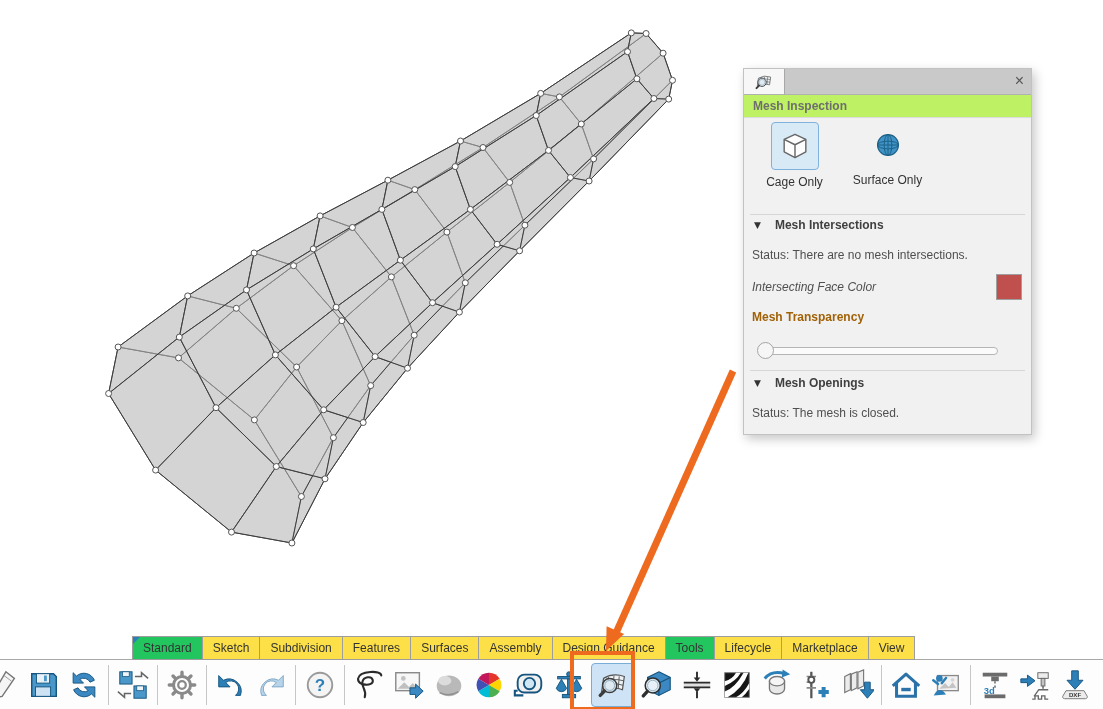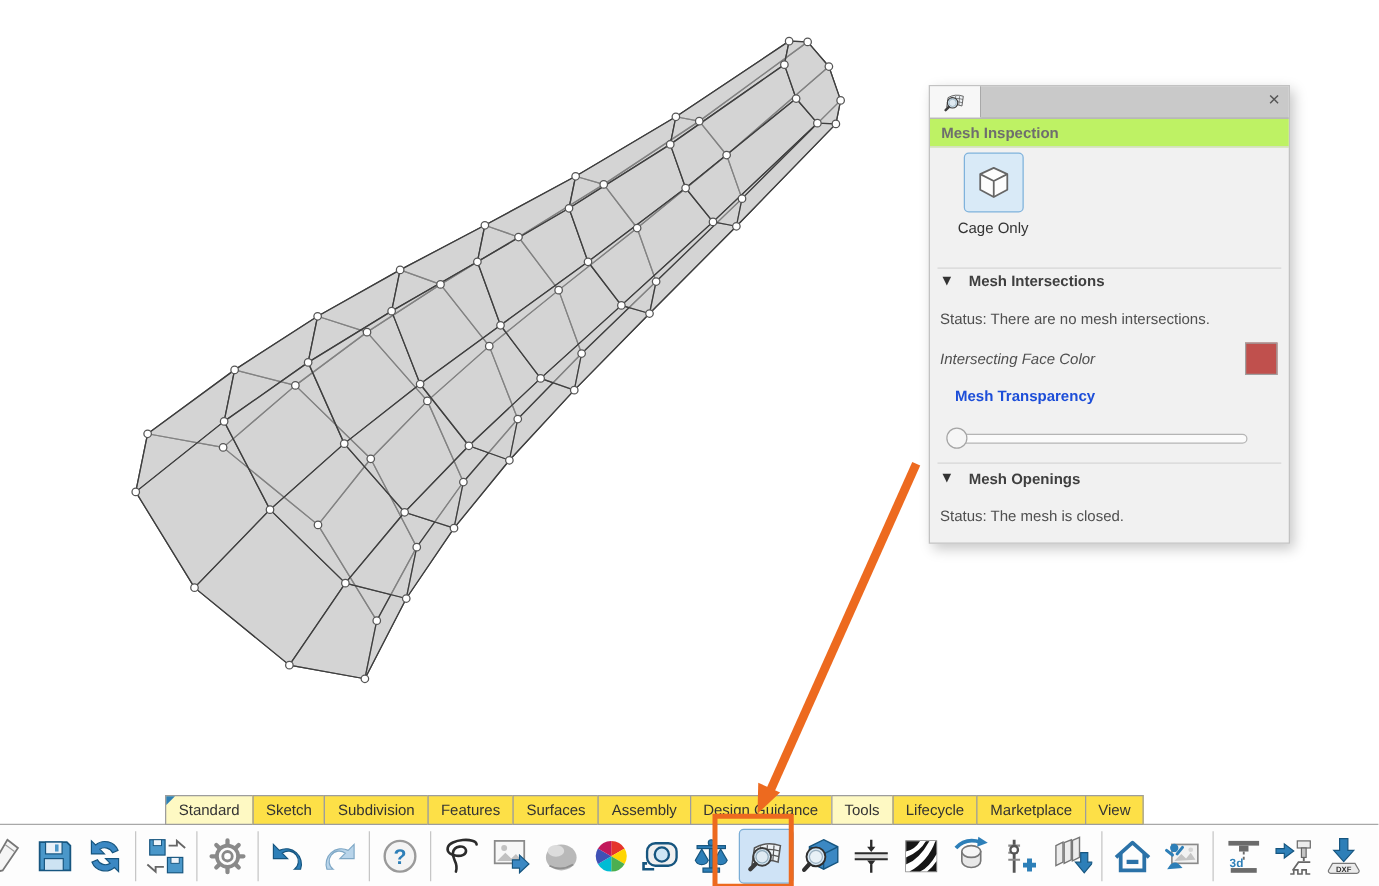--- a/index.html
+++ b/index.html
@@ -33,32 +33,32 @@
   .opt-btn{width:46px;height:46px;display:flex;align-items:center;justify-content:center;border-radius:4px;}
   .opt-btn.selected{background:#d9eaf7;border:1px solid #7fb2dc;}
   .opt-btn svg{width:30px;height:30px;}
   .opt-label{margin-top:5px;color:#333;line-height:1.25;max-width:78px;}
   .dlg-div{position:absolute;left:6px;right:6px;height:1px;background:#d6d6d6;}
   .sec-head{position:absolute;left:10px;display:flex;align-items:center;font-weight:bold;color:#3f3f3f;}
   .tri{font-family:"DejaVu Sans",sans-serif;font-size:9px;color:#333;margin-right:14px;}
   .status-text{position:absolute;left:8px;color:#4f4f4f;}
   .color-row-label{position:absolute;left:8px;color:#4f4f4f;font-style:italic;}
   .swatch{position:absolute;right:9px;width:24px;height:24px;border:1px solid #9f9f9f;}
-  .bold-label{position:absolute;left:20px;font-weight:bold;color:#1d4ed8;}
+  .bold-label{position:absolute;left:8px;font-weight:bold;color:#a16207;}
   .slider{position:absolute;left:14px;top:224px;width:240px;height:16px;}
   .slider-track{position:absolute;left:0;top:5px;width:238px;height:6px;border:1px solid #b5b5b5;
                 border-radius:4px;background:#fbfbfb;}
   .slider-thumb{position:absolute;top:0;width:15px;height:15px;border:1px solid #a5a5a5;border-radius:50%;
                 background:#f6f6f6;}
 
   
   #tab-row{position:absolute;left:133px;top:636px;height:23px;display:flex;z-index:10;}
   .rtab{position:relative;height:22px;line-height:22px;padding:0 10px;font-size:12px;color:#333;
         background:#fde047;border:1px solid #9d9d9d;margin-left:-1px;white-space:nowrap;}
-  .rtab.active{background:#fef9c3;}
+  .rtab.active{background:#22c55e;}
   .rtab .fold{position:absolute;left:0;top:0;width:0;height:0;
               border-top:7px solid #2e7fb5;border-right:7px solid transparent;}
 
   
   #toolbar{position:absolute;left:0;top:659px;width:1103px;height:50px;background:#fdfdfd;
            border-top:1px solid #a8a8a8;display:flex;align-items:center;}
   .tool{width:36px;height:44px;margin:0 2px;display:flex;align-items:center;justify-content:center;flex:0 0 auto;}
   .tool.clipped{margin-left:-14px;}
   .tool.selected{background:#cfe3f6;border:1px solid #7aadd6;border-radius:4px;width:42px;height:42px;}
   .tool svg{width:34px;height:34px;}
@@ -393,20 +393,28 @@
 
       <div class="opt-row">
         <div class="opt">
           <div class="opt-btn selected">
             <svg>
                 <use href="#sym-cage-only"></use>
               </svg>
           </div>
           <div class="opt-label">Cage Only</div>
         </div>
+        <div class="opt">
+          <div class="opt-btn">
+            <svg>
+                <use href="#sym-surface-only"></use>
+              </svg>
+          </div>
+          <div class="opt-label">Surface Only</div>
+        </div>
       </div>
 
       <div class="dlg-div" style="top:96px"></div>
 
       <div class="sec-head" style="top:100px">
         <span class="tri">▼</span>
         <span>Mesh Intersections</span>
       </div>
 
       <div class="status-text" style="top:130px">Status: There are no mesh intersections.</div>

